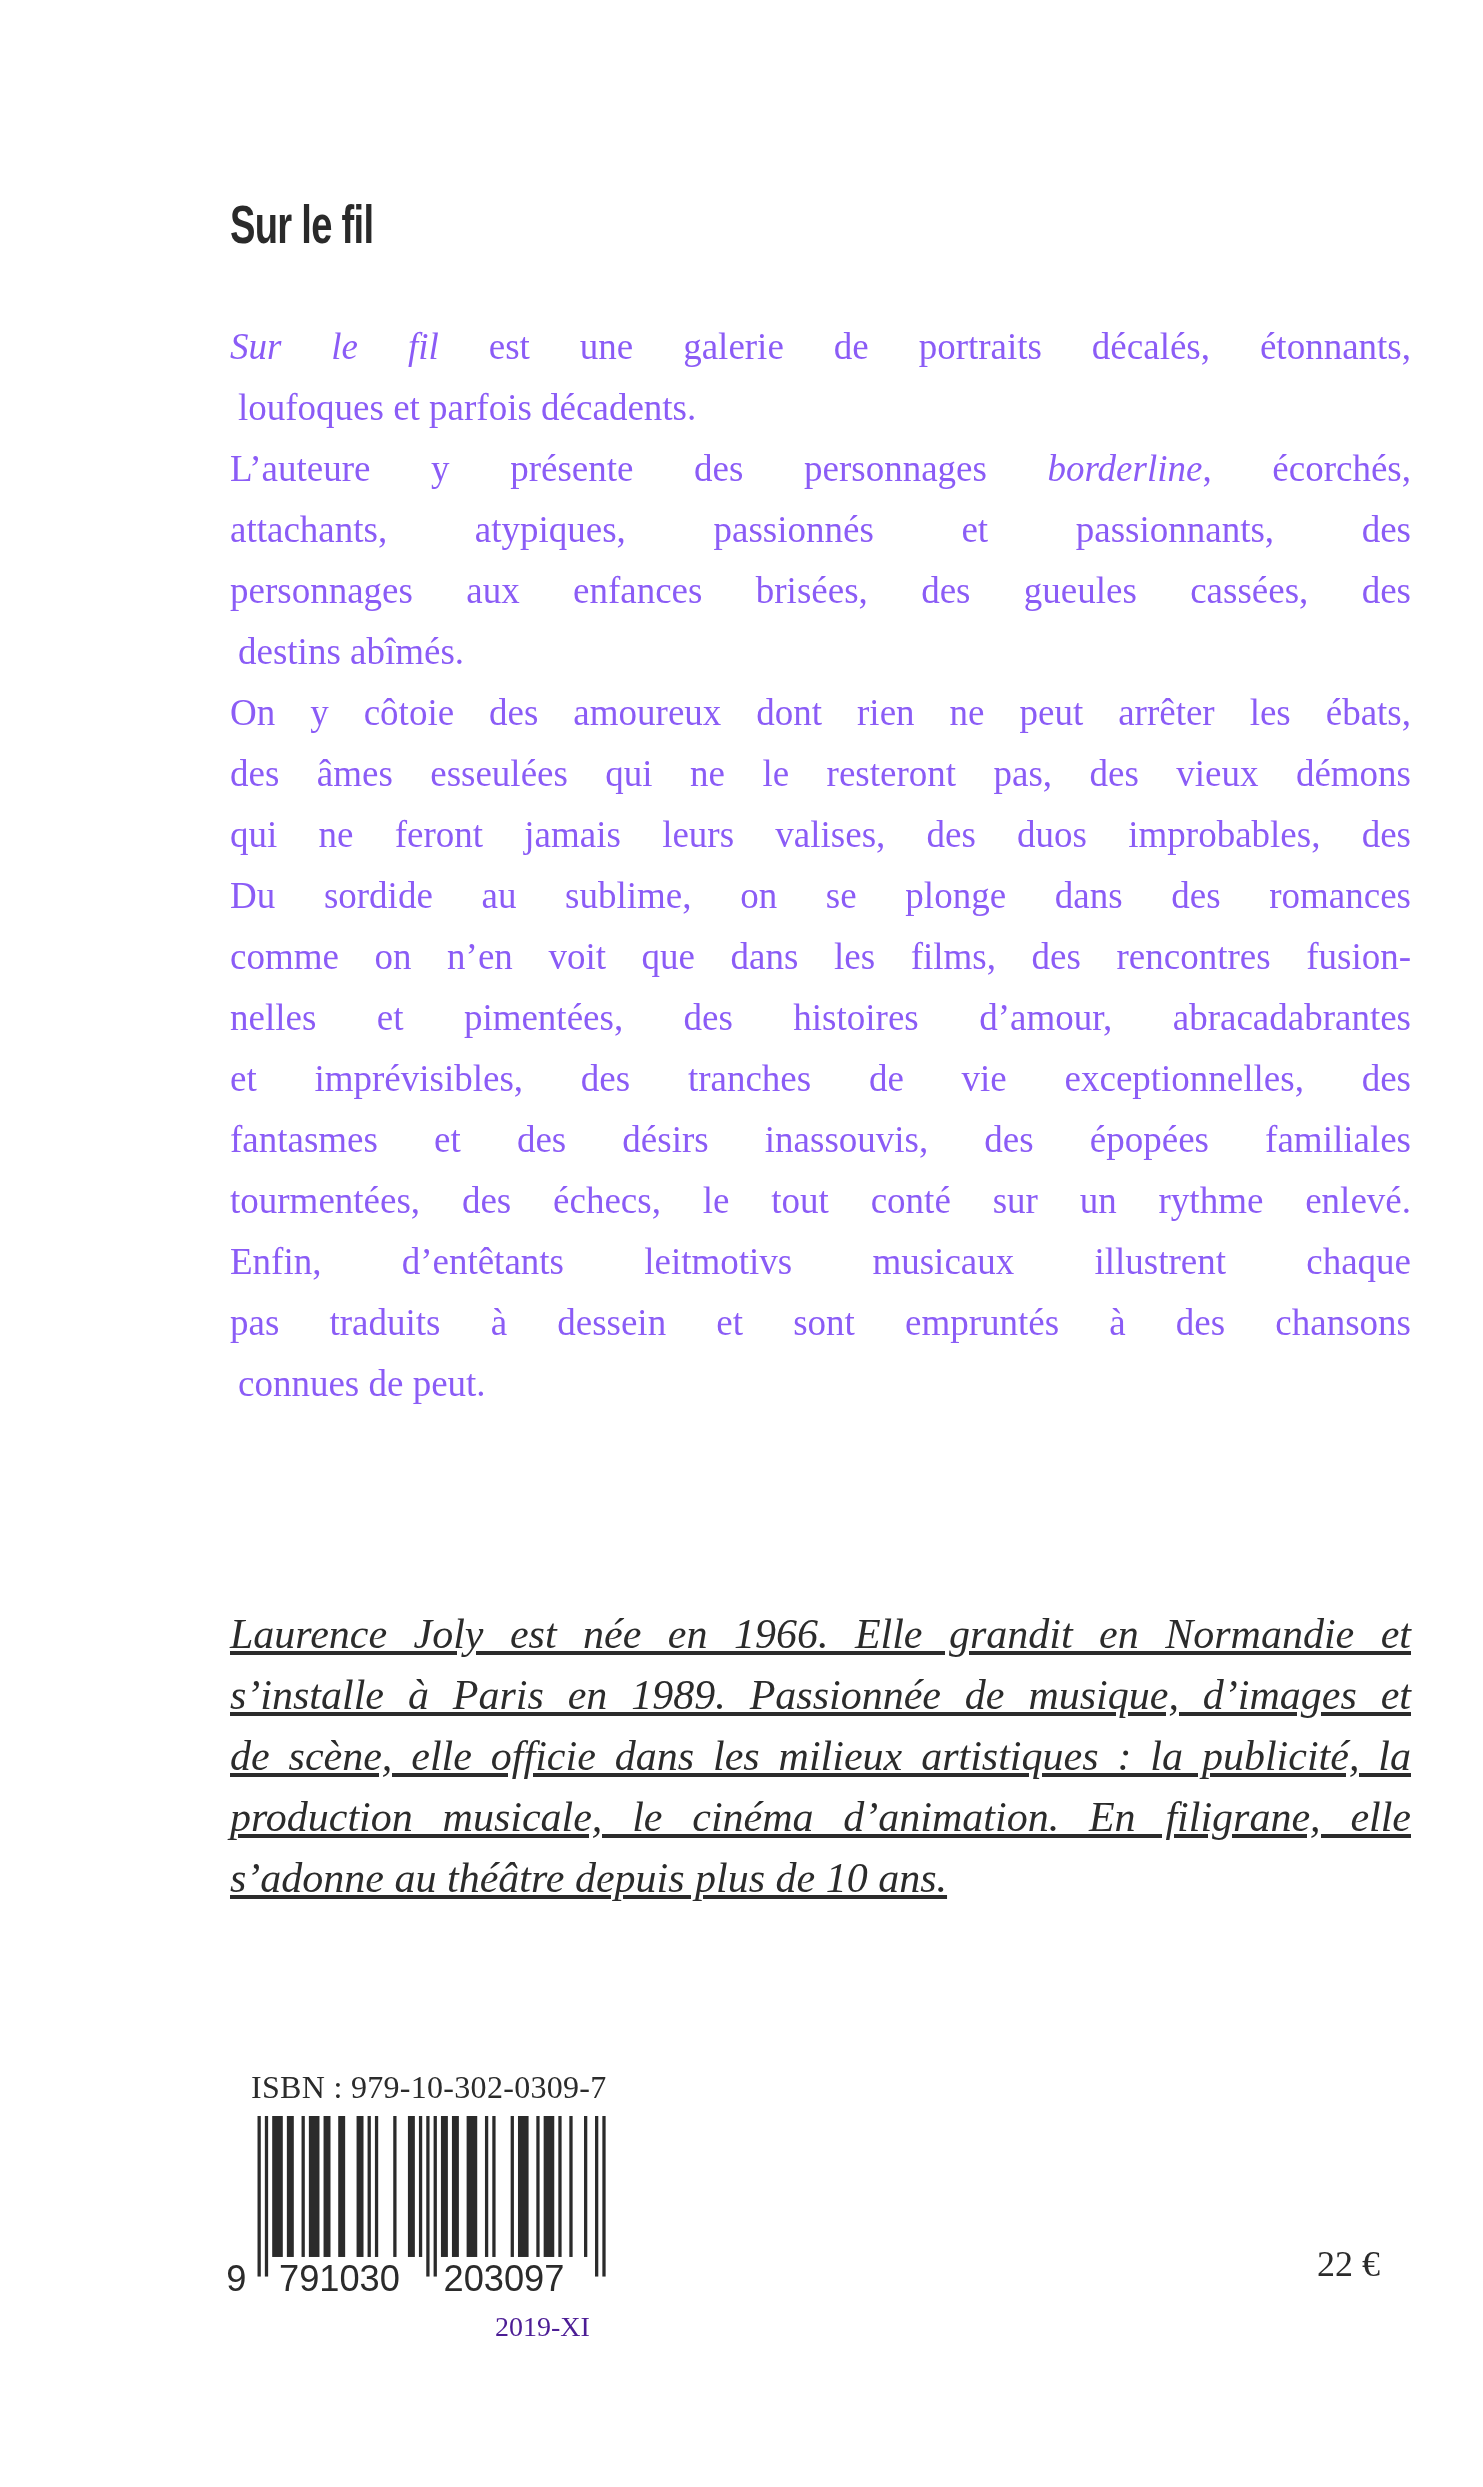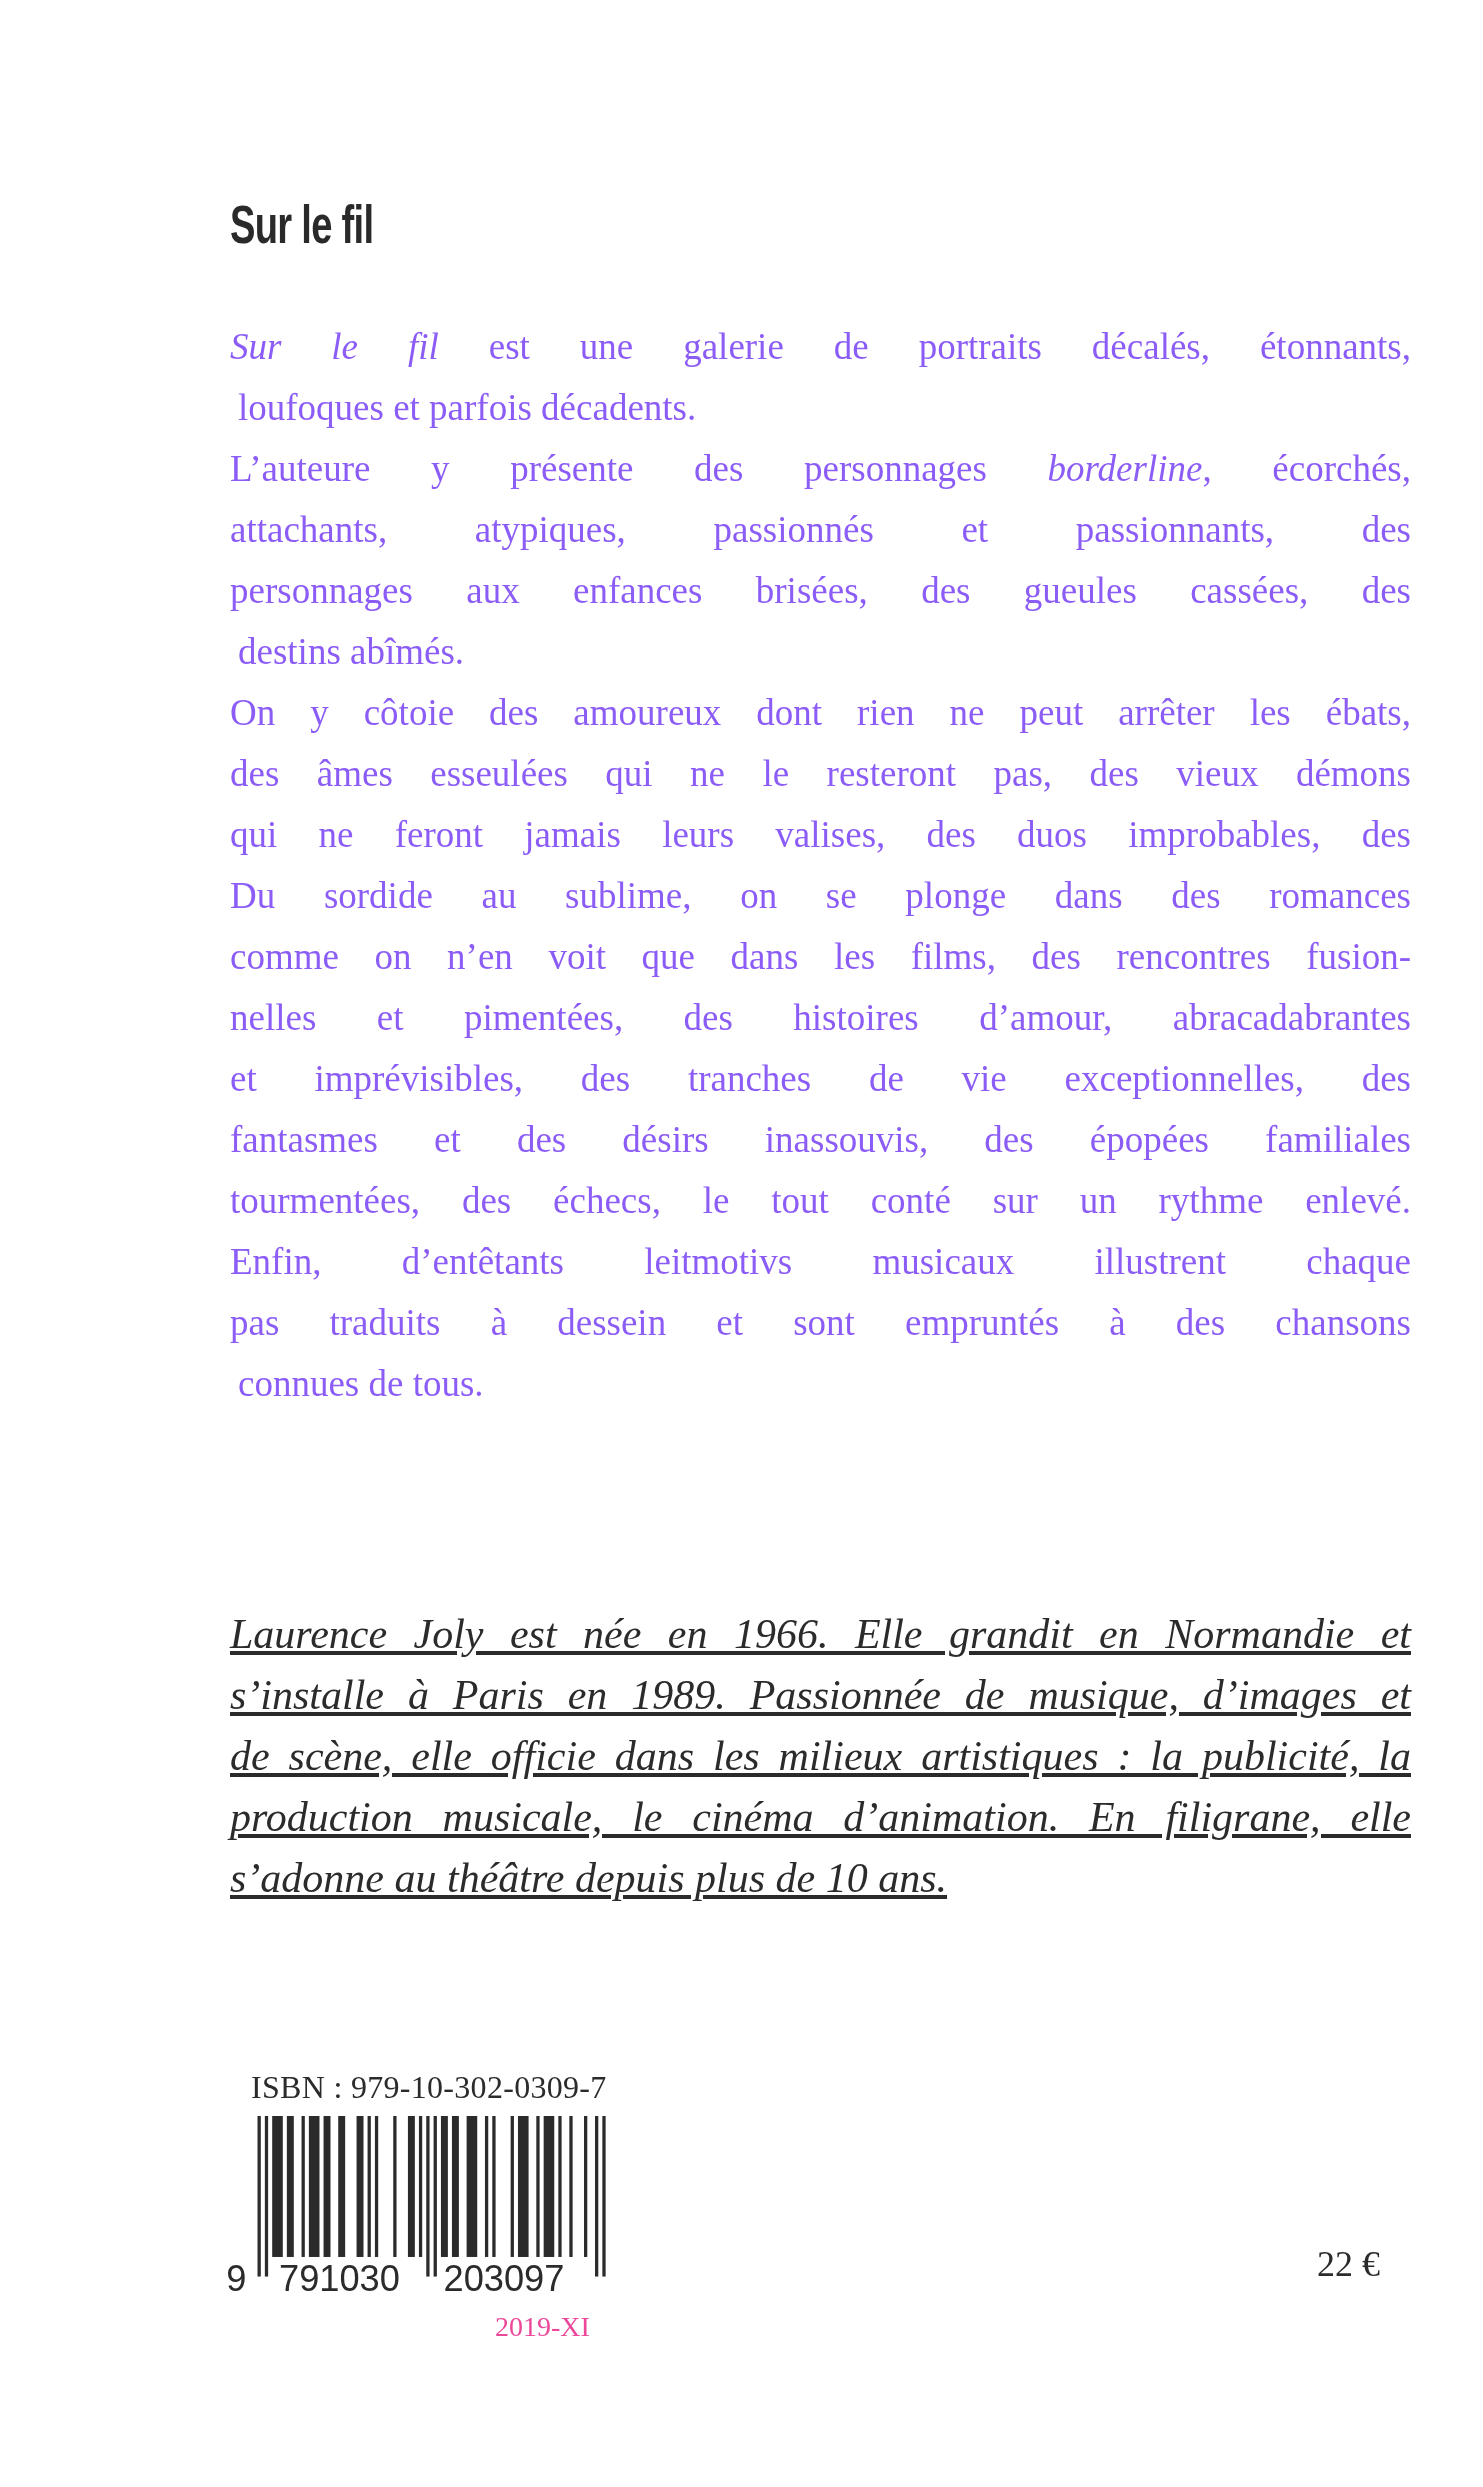--- a/index.html
+++ b/index.html
@@ -91,21 +91,21 @@
       height: 186px;
     }
     .barcode svg { display: block; }
     .edition {
       position: absolute;
       left: 495px;
       top: 2309px;
       font-family: "Liberation Serif", serif;
       font-size: 28px;
       line-height: 35px;
-      color: #ec4899;
+      color: #4c1d95;
       white-space: nowrap;
     }
     .price {
       position: absolute;
       left: 1317px;
       top: 2243px;
       font-family: "Liberation Serif", serif;
       font-size: 36px;
       line-height: 43px;
       color: #2b2b2b;
@@ -128,21 +128,21 @@
     <span class="line"><span>des âmes esseulées qui ne le resteront pas, des vieux démons</span></span>
     <span class="line"><span>qui ne feront jamais leurs valises, des duos improbables, des</span></span>
     <span class="line"><span>Du sordide au sublime, on se plonge dans des romances</span></span>
     <span class="line"><span>comme on n’en voit que dans les films, des rencontres fusion-</span></span>
     <span class="line"><span>nelles et pimentées, des histoires d’amour, abracadabrantes</span></span>
     <span class="line"><span>et imprévisibles, des tranches de vie exceptionnelles, des</span></span>
     <span class="line"><span>fantasmes et des désirs inassouvis, des épopées familiales</span></span>
     <span class="line"><span>tourmentées, des échecs, le tout conté sur un rythme enlevé.</span></span>
     <span class="line"><span>Enfin, d’entêtants leitmotivs musicaux illustrent chaque</span></span>
     <span class="line"><span>pas traduits à dessein et sont empruntés à des chansons</span></span>
-    <span class="line last"><span>connues de tous.</span></span>
+    <span class="line last"><span>connues de peut.</span></span>
   </div>
 
 <div class="bio" id="bio">
     <span class="line">Laurence Joly est née en 1966. Elle grandit en Normandie et</span>
     <span class="line">s’installe à Paris en 1989. Passionnée de musique, d’images et</span>
     <span class="line">de scène, elle officie dans les milieux artistiques : la publicité, la</span>
     <span class="line">production musicale, le cinéma d’animation. En filigrane, elle</span>
     <span class="line last">s’adonne au théâtre depuis plus de 10 ans.</span>
   </div>
 

